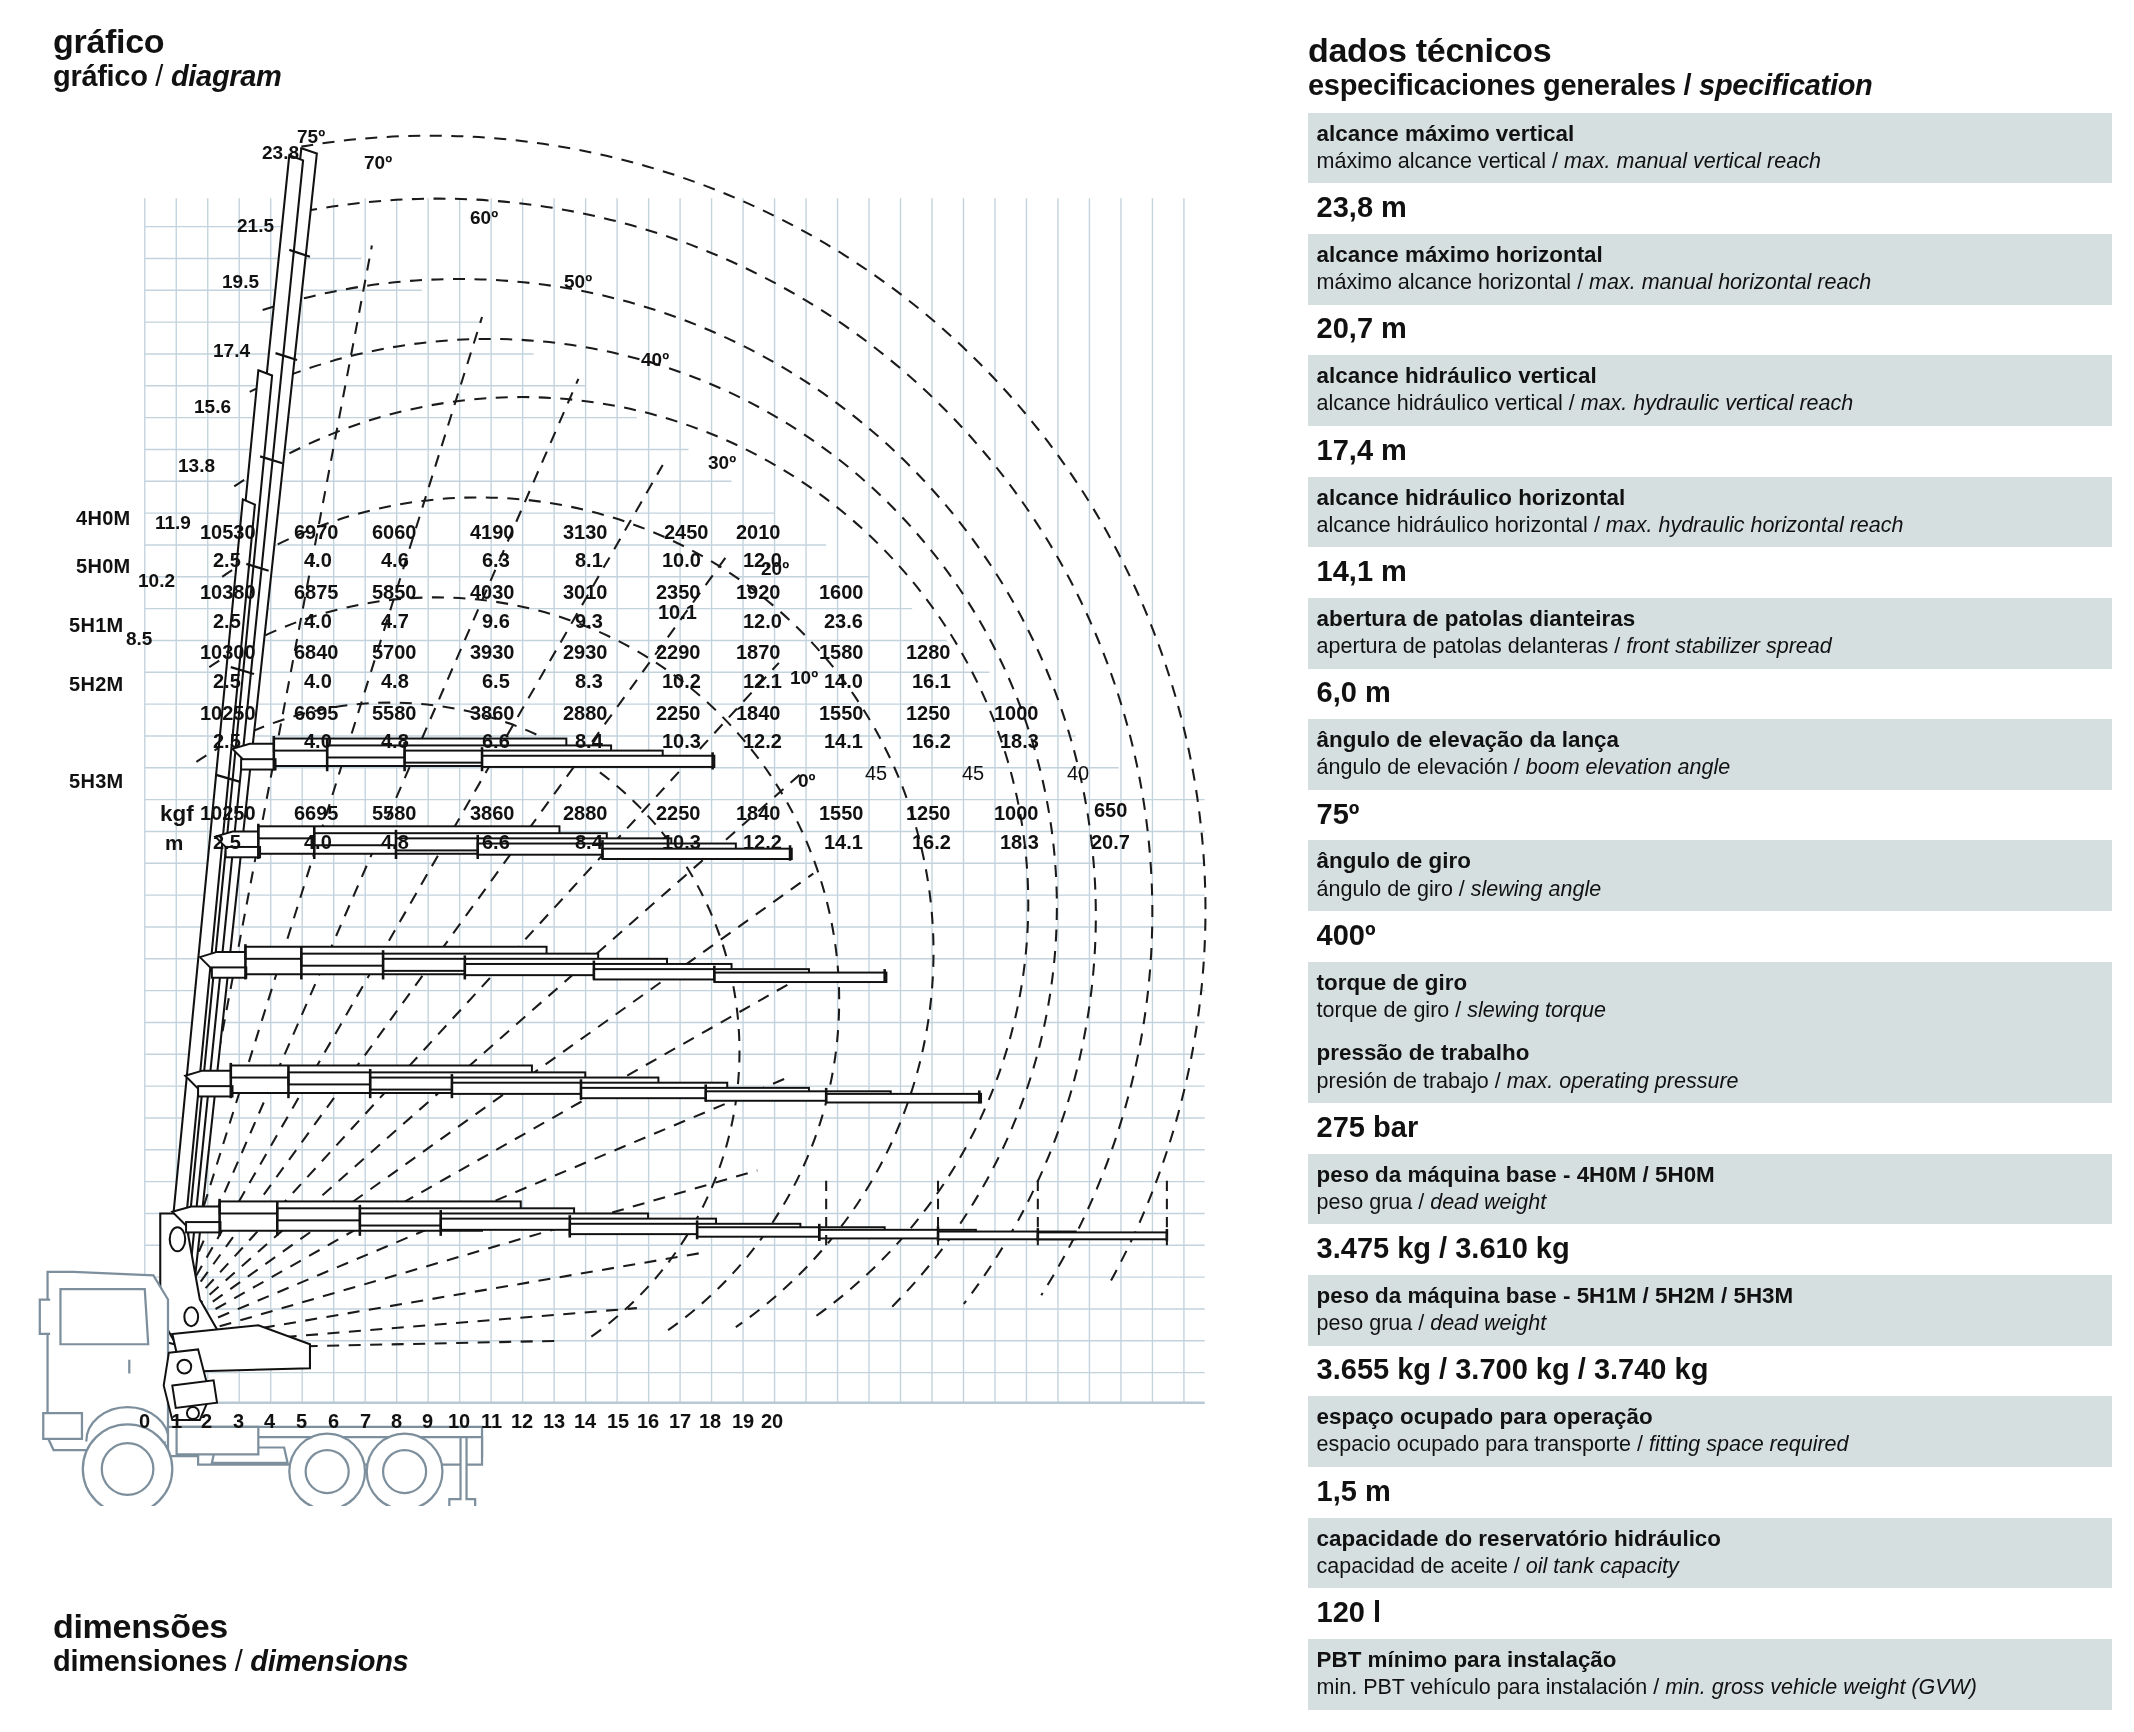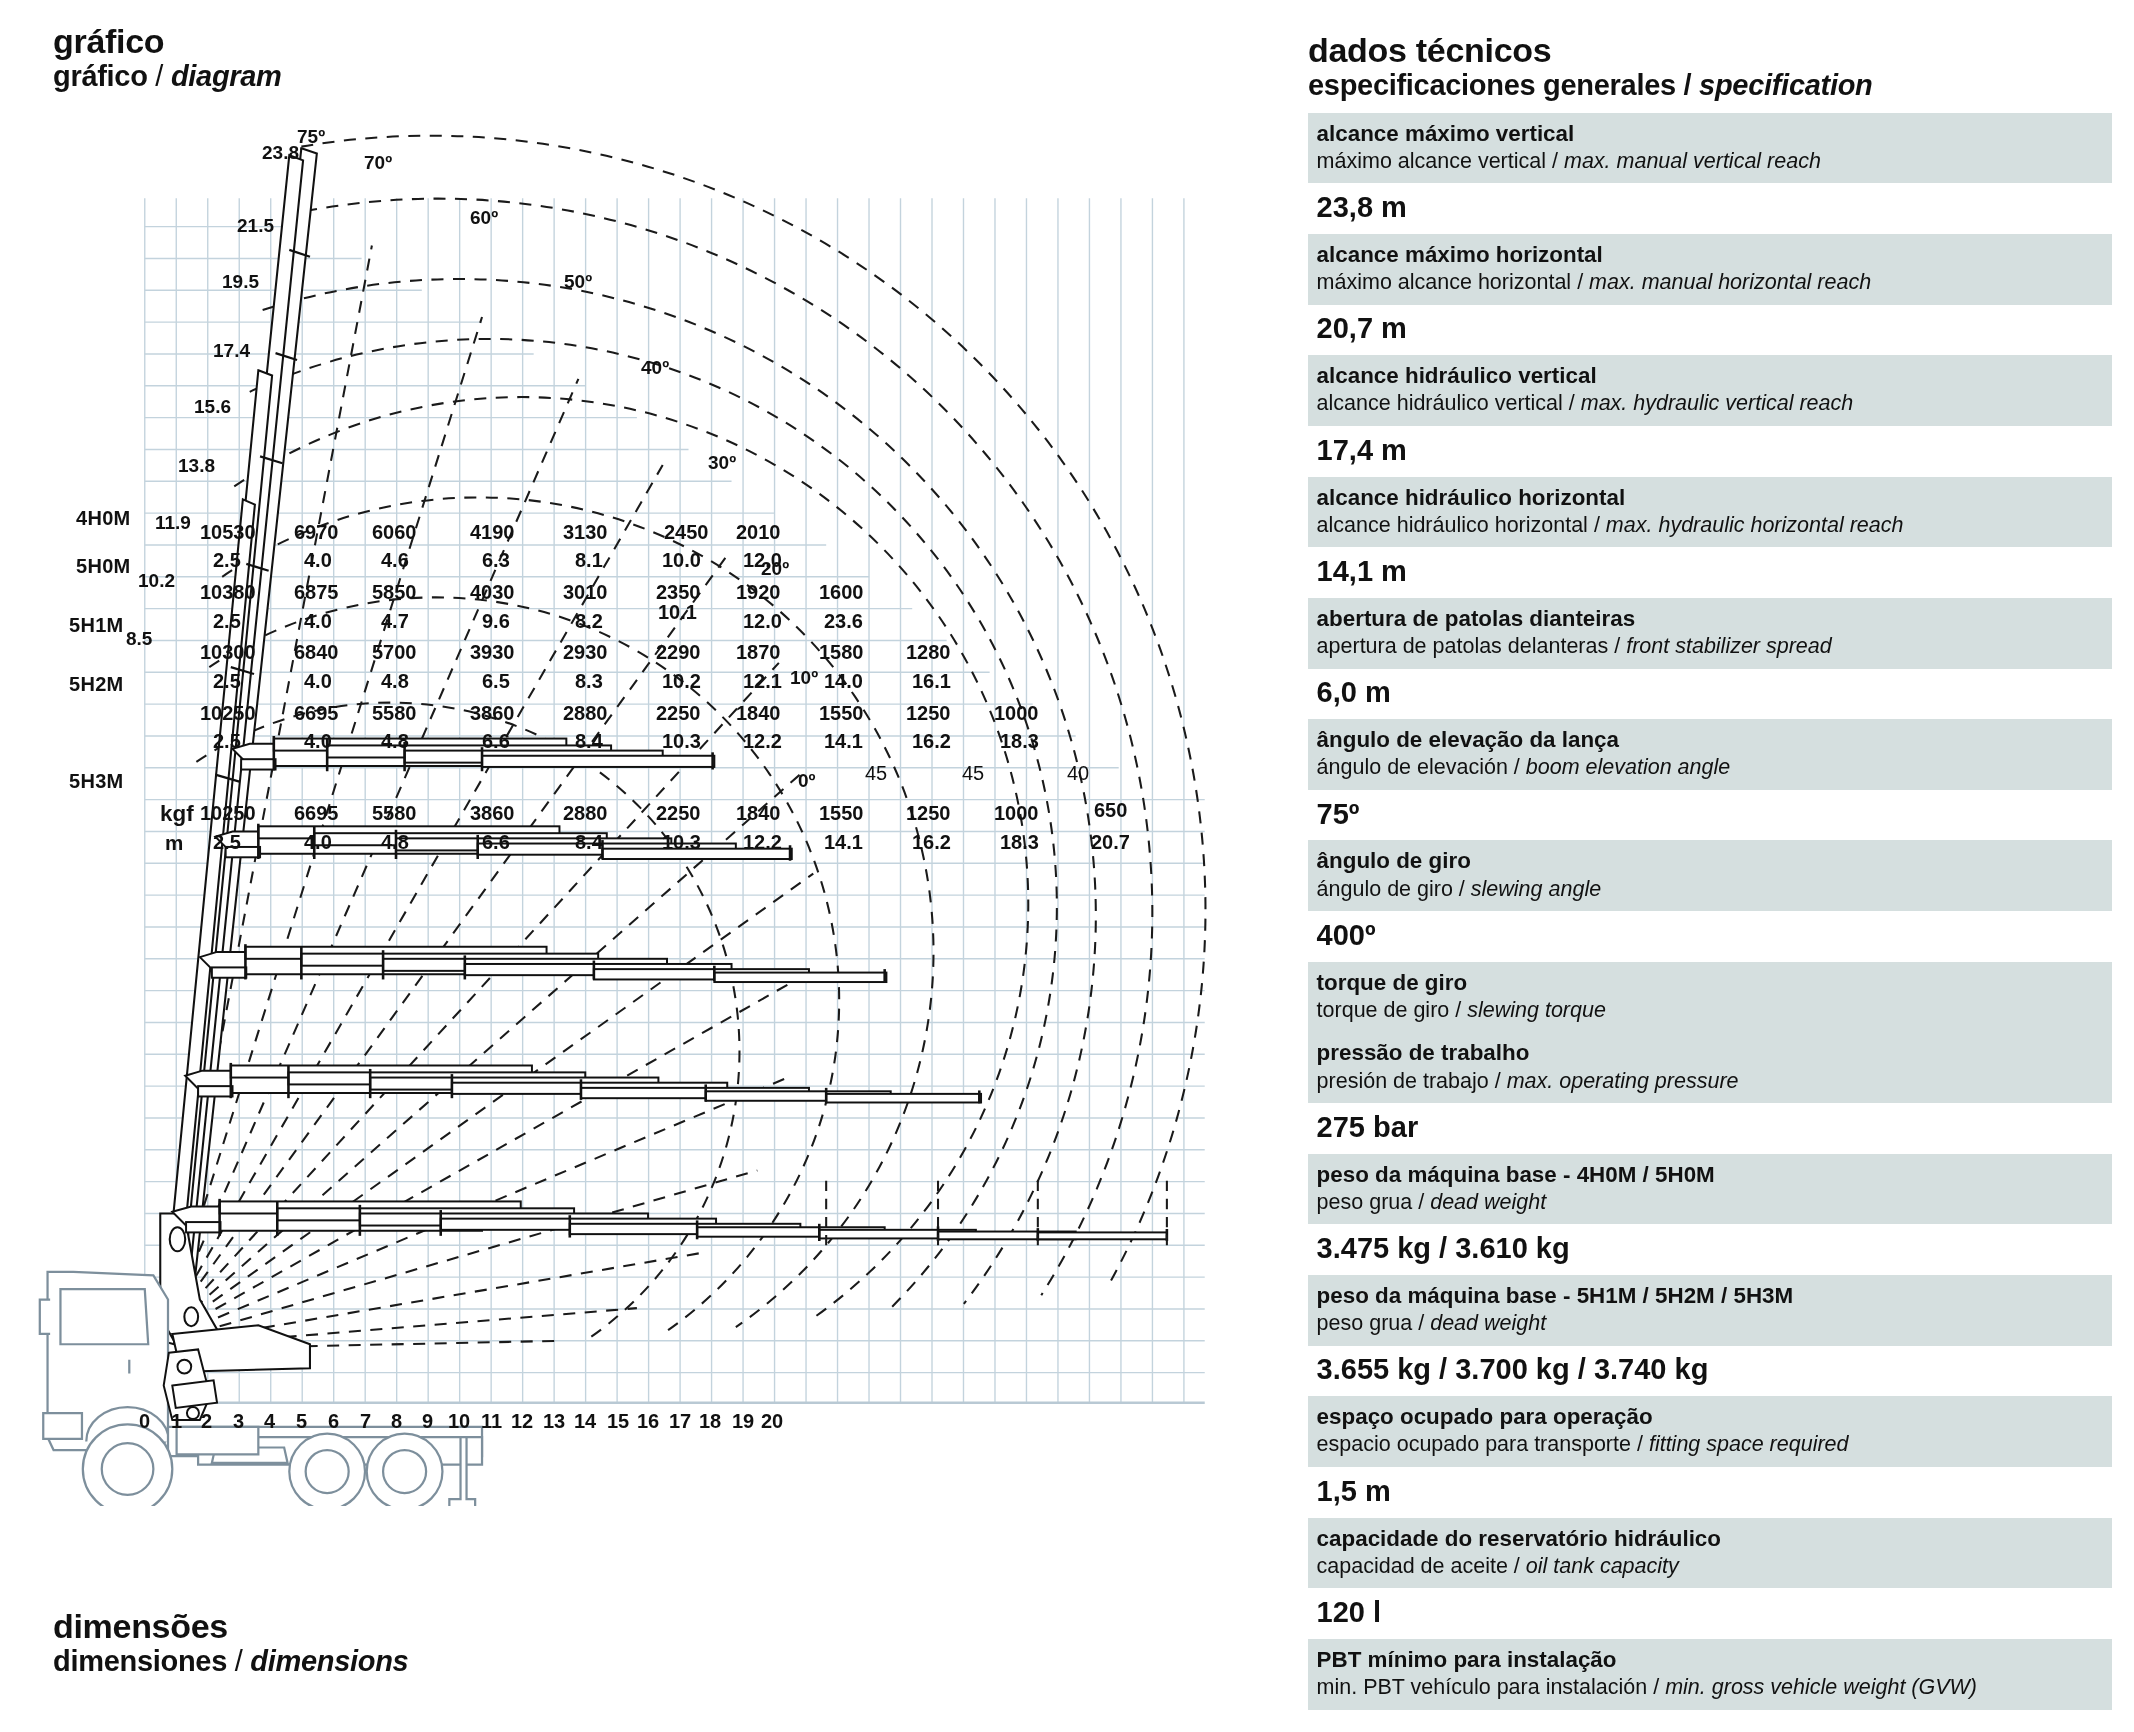--- a/index.html
+++ b/index.html
@@ -351,21 +351,21 @@
         <path d="M 200 1500 L 248 1494 L 252 1520 L 204 1526 Z"></path>
         <circle cx="214" cy="1478" r="8"></circle>
         <circle cx="224" cy="1532" r="7"></circle>
       </g>
     </svg>
 
     <div class="lbl lbl-ang" style="left:297px;top:31px;">75º</div>
     <div class="lbl lbl-ang" style="left:364px;top:57px;">70º</div>
     <div class="lbl lbl-ang" style="left:470px;top:112px;">60º</div>
     <div class="lbl lbl-ang" style="left:564px;top:176px;">50º</div>
-    <div class="lbl lbl-ang" style="left:641px;top:262px;">40º</div>
+    <div class="lbl lbl-ang" style="left:641px;top:254px;">40º</div>
     <div class="lbl lbl-ang" style="left:708px;top:357px;">30º</div>
     <div class="lbl lbl-ang" style="left:761px;top:463px;">20º</div>
     <div class="lbl lbl-ang" style="left:790px;top:572px;">10º</div>
     <div class="lbl lbl-ang" style="left:798px;top:675px;">0º</div>
 
     <div class="lbl lbl-vert" style="left:262px;top:47px;">23.8</div>
     <div class="lbl lbl-vert" style="left:237px;top:120px;">21.5</div>
     <div class="lbl lbl-vert" style="left:222px;top:176px;">19.5</div>
     <div class="lbl lbl-vert" style="left:213px;top:245px;">17.4</div>
     <div class="lbl lbl-vert" style="left:194px;top:301px;">15.6</div>
@@ -402,21 +402,21 @@
     <div class="lbl lbl-unit" style="left:470px;top:486px;">4030</div>
     <div class="lbl lbl-unit" style="left:563px;top:486px;">3010</div>
     <div class="lbl lbl-unit" style="left:656px;top:486px;">2350</div>
     <div class="lbl lbl-unit" style="left:736px;top:486px;">1920</div>
     <div class="lbl lbl-unit" style="left:819px;top:486px;">1600</div>
 
     <div class="lbl lbl-unit" style="left:213px;top:515px;">2.5</div>
     <div class="lbl lbl-unit" style="left:304px;top:515px;">4.0</div>
     <div class="lbl lbl-unit" style="left:381px;top:515px;">4.7</div>
     <div class="lbl lbl-unit" style="left:482px;top:515px;">9.6</div>
-    <div class="lbl lbl-unit" style="left:575px;top:515px;">8.2</div>
+    <div class="lbl lbl-unit" style="left:575px;top:515px;">9.3</div>
     <div class="lbl lbl-unit" style="left:658px;top:506px;">10.1</div>
     <div class="lbl lbl-unit" style="left:743px;top:515px;">12.0</div>
     <div class="lbl lbl-unit" style="left:824px;top:515px;">23.6</div>
 
     <div class="lbl lbl-unit" style="left:200px;top:546px;">10300</div>
     <div class="lbl lbl-unit" style="left:294px;top:546px;">6840</div>
     <div class="lbl lbl-unit" style="left:372px;top:546px;">5700</div>
     <div class="lbl lbl-unit" style="left:470px;top:546px;">3930</div>
     <div class="lbl lbl-unit" style="left:563px;top:546px;">2930</div>
     <div class="lbl lbl-unit" style="left:656px;top:546px;">2290</div>

